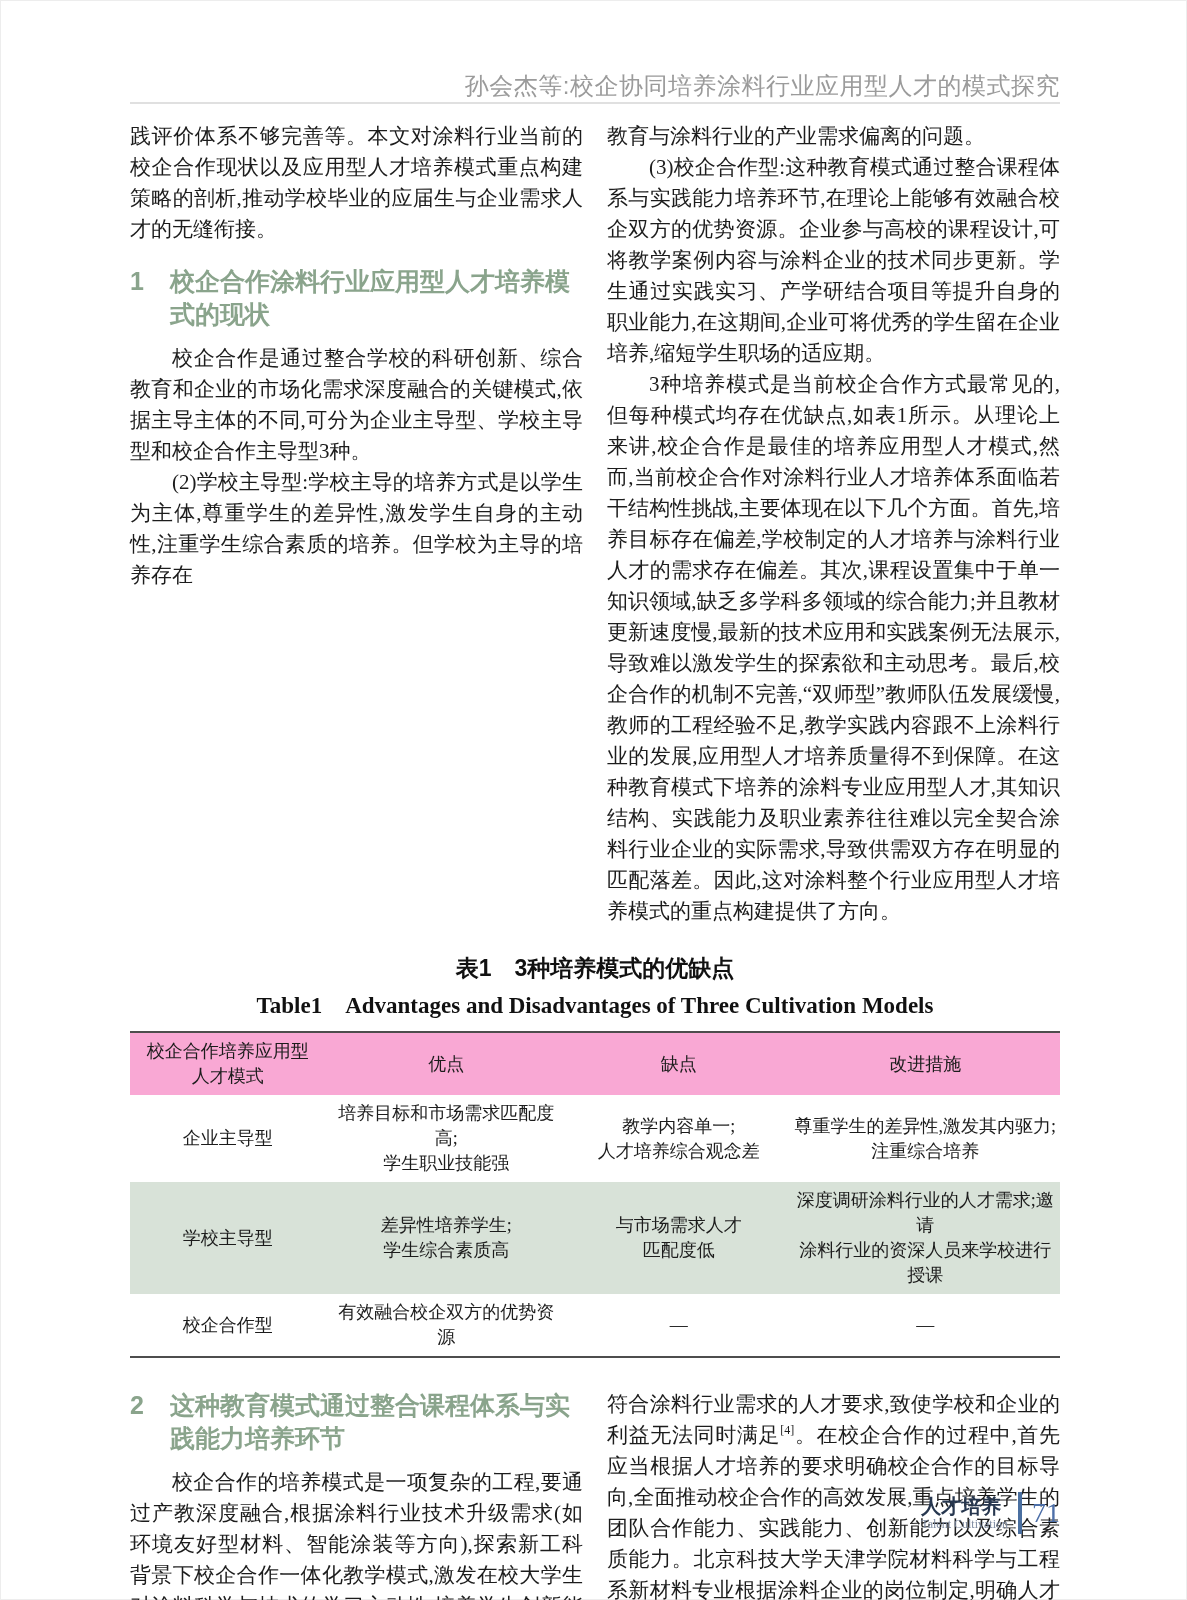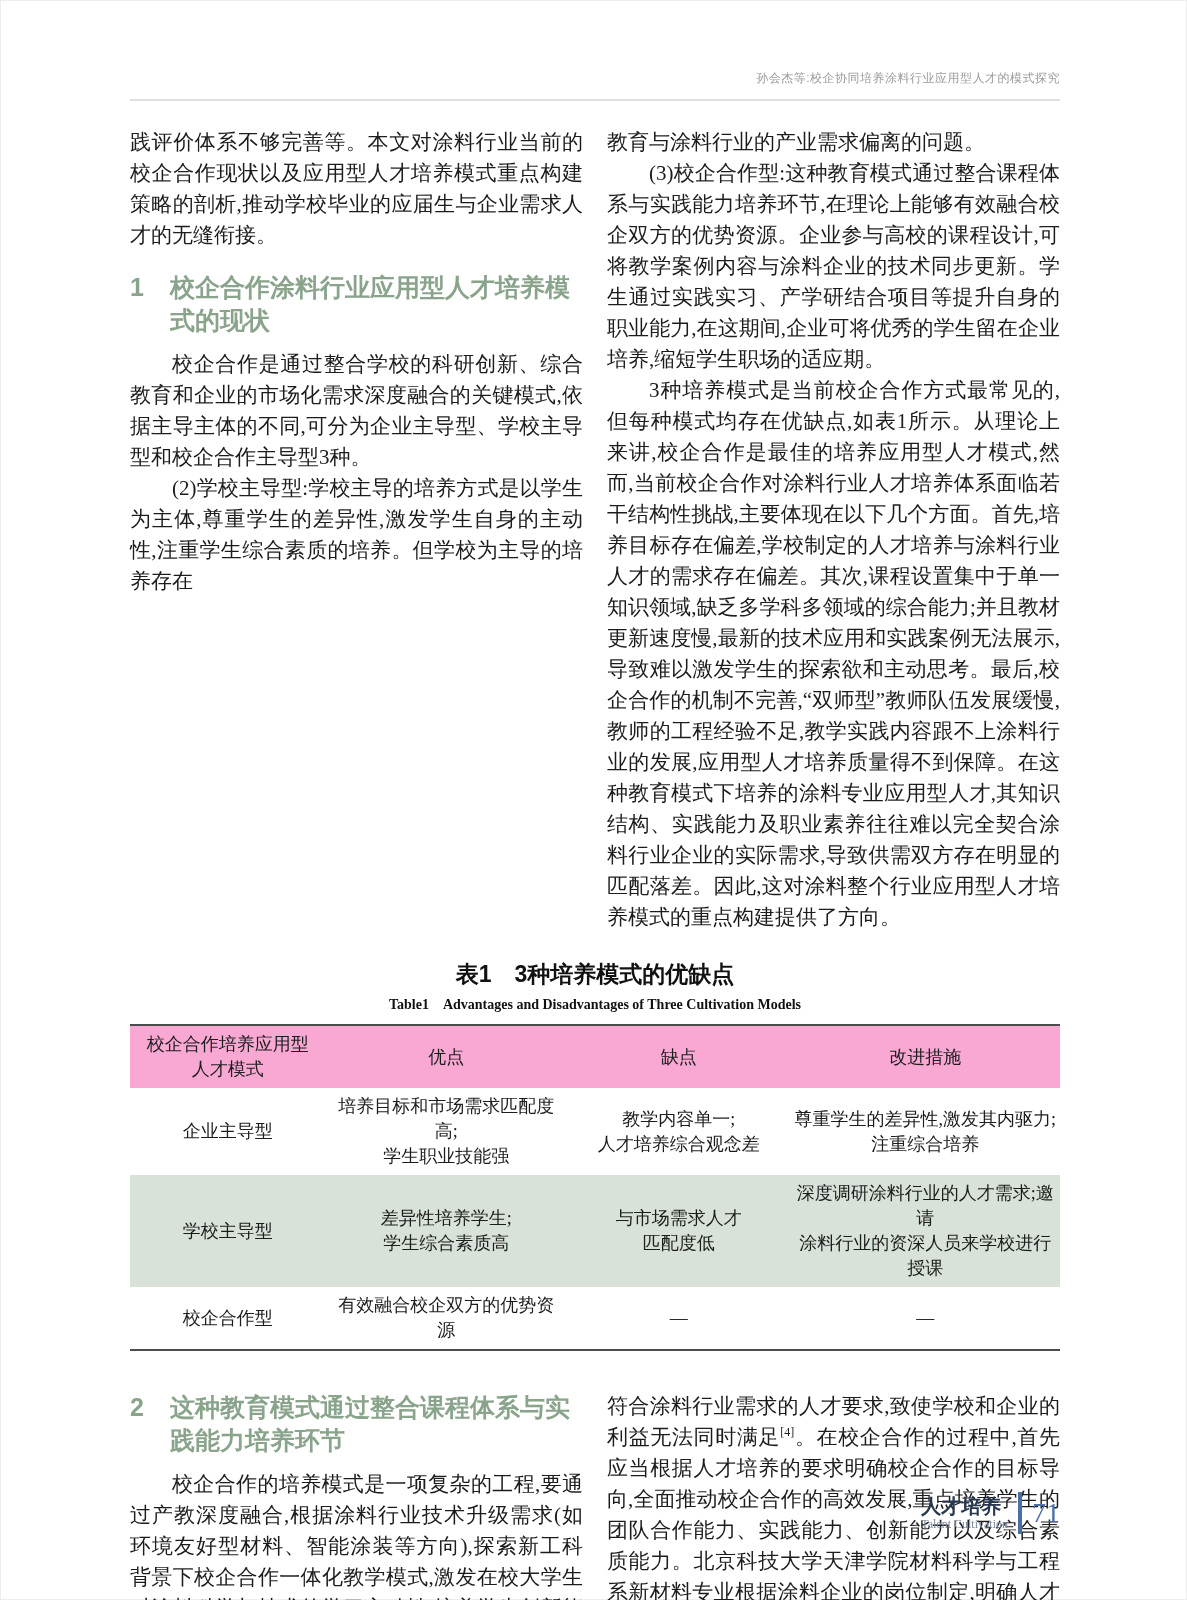--- a/index.html
+++ b/index.html
@@ -12,28 +12,27 @@
     overflow:hidden;
     box-shadow:inset 0 0 0 1px #ededed;
   }
   .content{
     position:absolute;left:130px;top:70px;width:930px;
   }
   
   .running-head{
     text-align:right;
     font-family:"Liberation Sans", sans-serif;
-    font-size:12px;
+    font-size:24px;
     color:#9b9b9b;
     letter-spacing:.5px;
-    padding-bottom:12px;
     border-bottom:2px solid #e0e0e0;
   }
   
-  .cols{display:flex;gap:24px;margin-top:26px;}
+  .cols{display:flex;gap:24px;margin-top:17px;}
   .col{width:455px;}
   p.body-text{
     margin:0;
     font-size:21px;
     line-height:31px;
     color:#1c1c1c;
     text-align:justify;
     text-justify:inter-ideograph;
   }
   p.indent{text-indent:2em;}
@@ -57,21 +56,21 @@
     font-family:"Liberation Sans", sans-serif;
     font-weight:bold;
     font-size:23px;
     color:#111;
     margin:0 0 6px 0;
   }
   .tbl-caption-en{
     text-align:center;
     font-family:"Liberation Serif", serif;
     font-weight:bold;
-    font-size:14px;
+    font-size:23px;
     color:#111;
     margin:0 0 10px 0;
   }
   table.data-table{
     width:100%;
     border-collapse:collapse;
     border-top:2px solid #4d4d4d;
     border-bottom:2px solid #4d4d4d;
     font-size:18px;
     line-height:25px;

